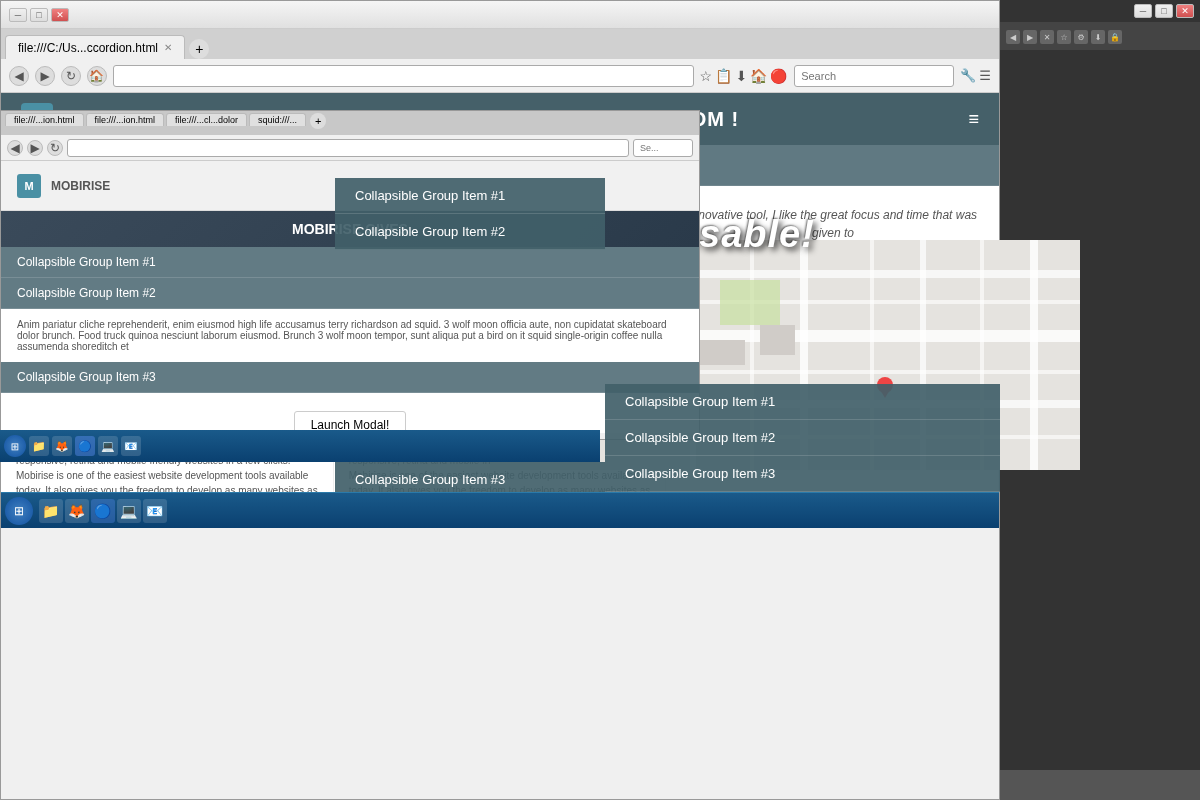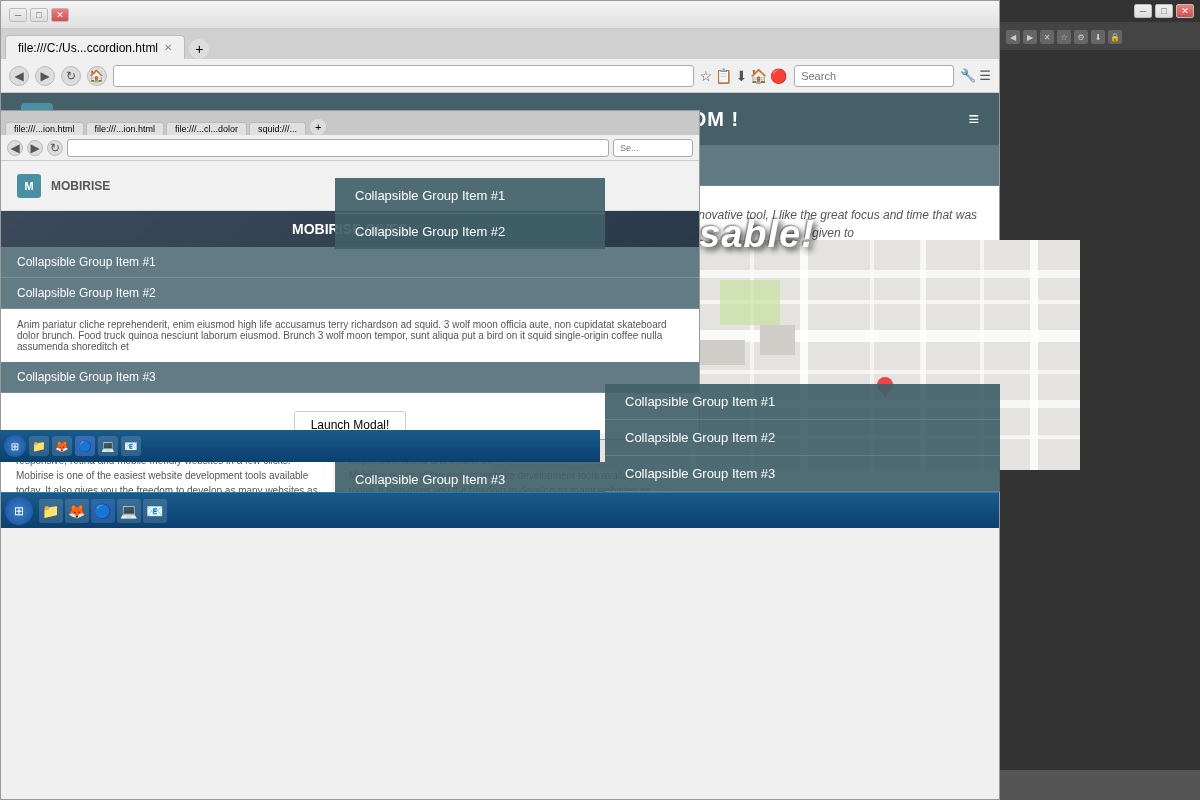--- a/index.html
+++ b/index.html
@@ -492,21 +492,21 @@
 
     .win-ctrl-btn.close {
       background: linear-gradient(to bottom, #f08080, #d05050);
       color: white;
     }
 
     
     .second-tabs {
       background: #c8c8c8;
       display: flex;
-      align-items: flex-end;
+      align-items: flex-start;
       padding: 2px 4px 0;
       height: 24px;
       overflow: hidden;
       gap: 2px;
     }
 
     .s-tab {
       background: #e0e0e0;
       border: 1px solid #bbb;
       border-bottom: none;
@@ -719,21 +719,21 @@
       <span>squid:///...</span>
     </div>
     <div style="width:16px;height:16px;background:#ddd;border-radius:8px;display:flex;align-items:center;justify-content:center;margin-left:2px;font-size:11px;">+</div>
   </div>
 
   <div class="address-bar-row" style="height:26px;padding:2px 6px;">
     <div class="nav-btn" style="width:16px;height:16px;">◀</div>
     <div class="nav-btn" style="width:16px;height:16px;">▶</div>
     <div class="nav-btn" style="width:16px;height:16px;">↻</div>
     <input class="address-bar" type="text" style="font-size: 9px; height: 18px;">
-    <input class="search-bar" type="text" placeholder="Se..." style="width: 80px; height: 18px; font-size: 9px;">
+    <input class="search-bar" type="text" placeholder="Se..." style="width: 60px; height: 18px; font-size: 9px;">
   </div>
 
   <div class="second-browser-content">
 
     <div class="mobirise-section">
       <div class="mobirise-logo-sm">M</div>
       <span style="font-size:12px;font-weight:bold;color:#555;">MOBIRISE</span>
     </div>
 
     <div style="background:linear-gradient(135deg,#3a4a5a,#2a3a4a);padding:10px 20px;color:white;font-size:14px;font-weight:bold;text-align:center;">

